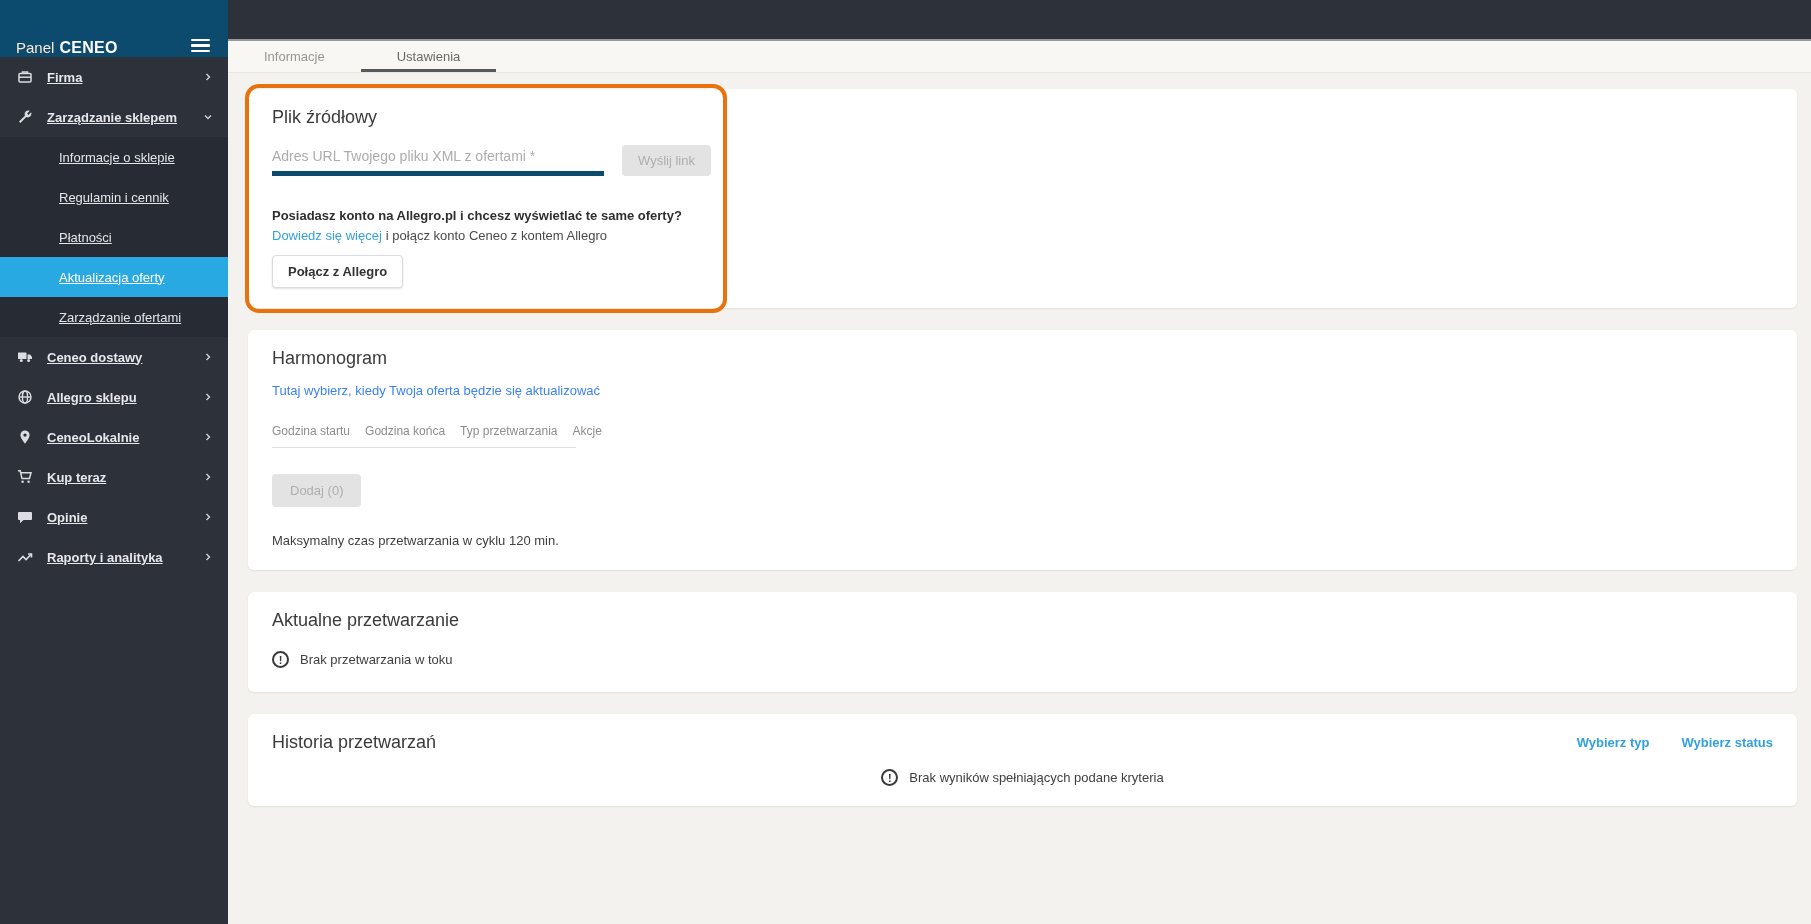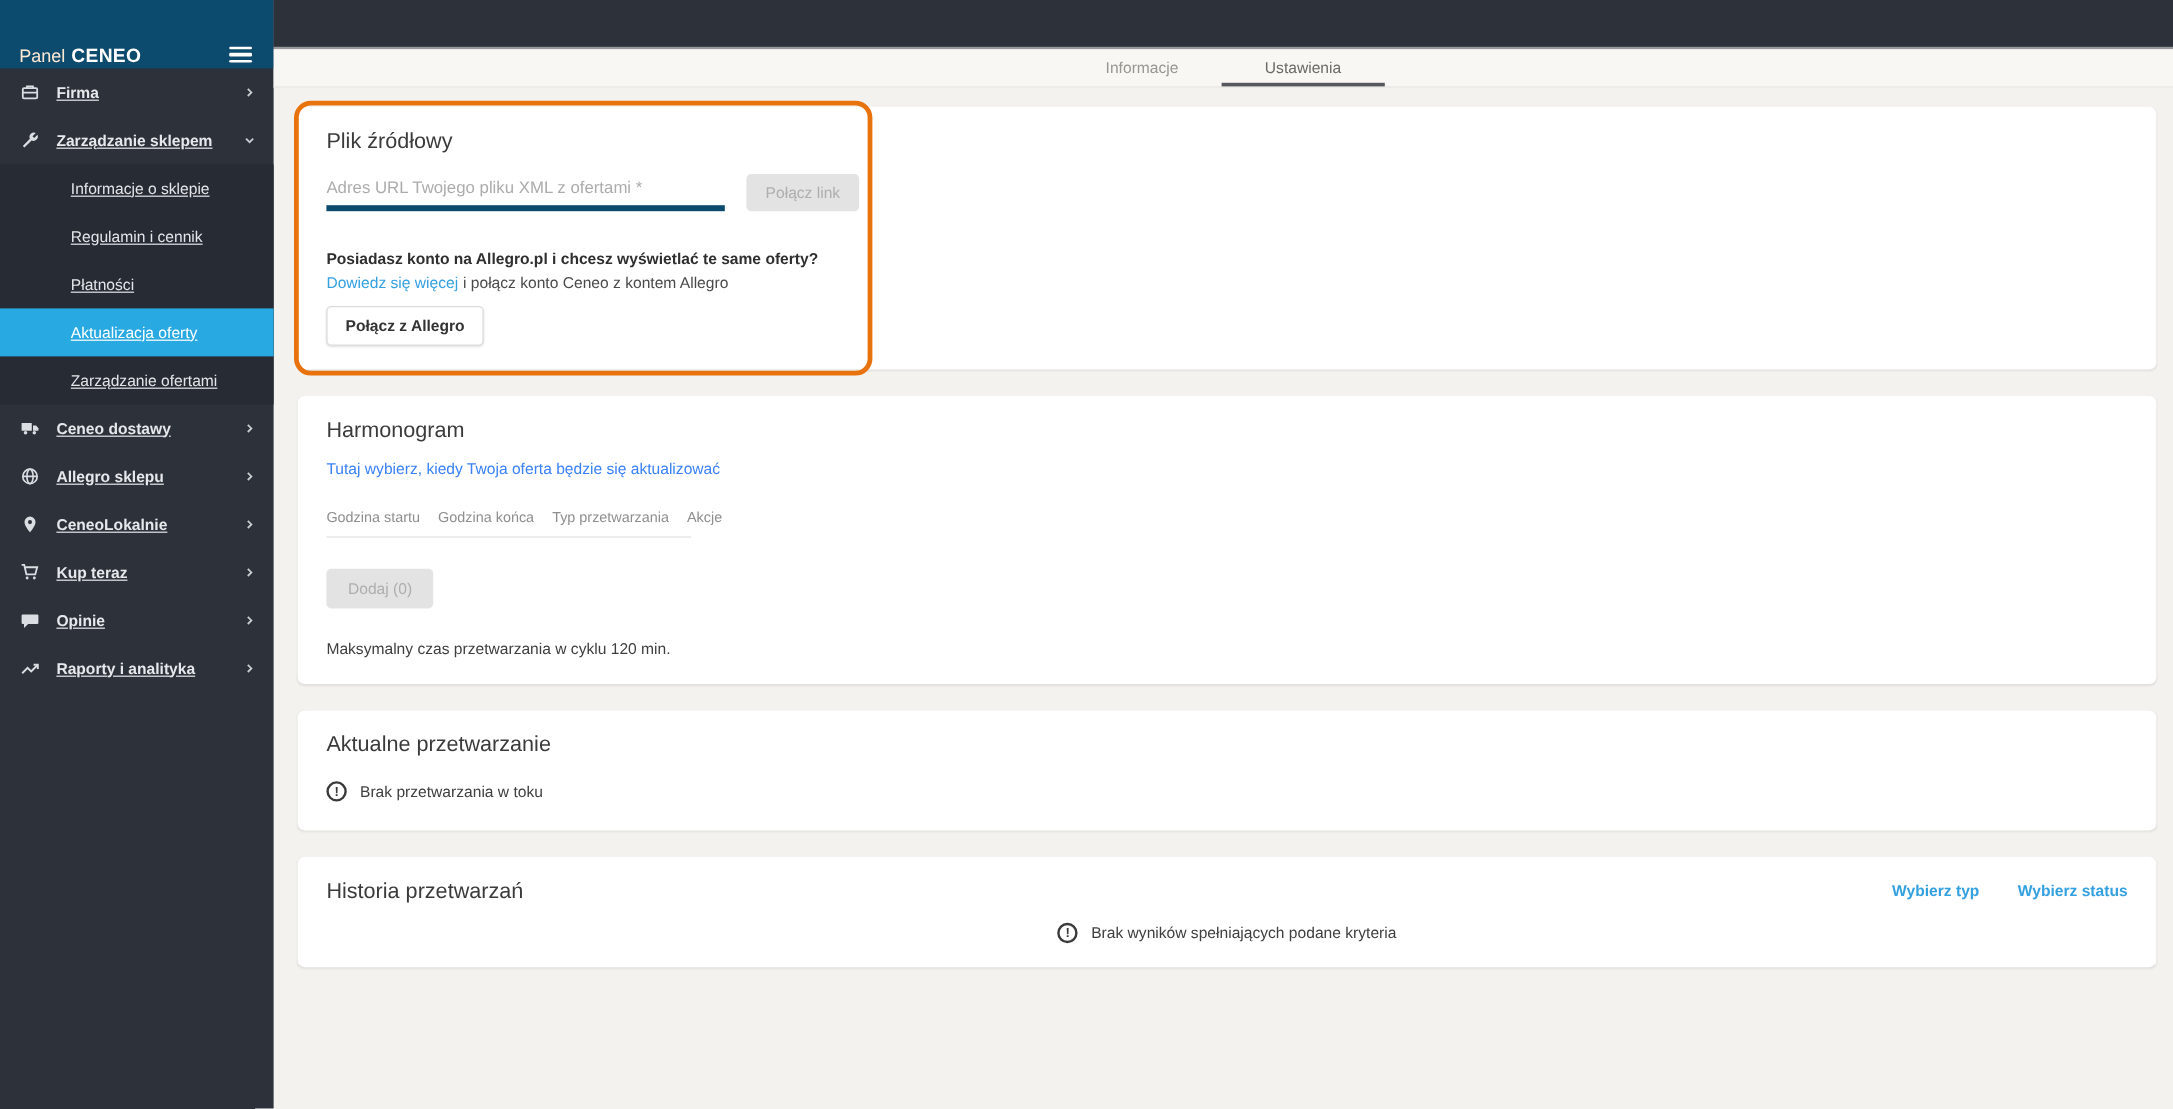--- a/index.html
+++ b/index.html
@@ -45,21 +45,20 @@
   .sb-sub .sb-item { padding-left: 46px; font-weight: 400; color: #E3E5E9; }
   .sb-item.active { background: #29A9E2; color: #FFFFFF; }
 
   
   .main { position: absolute; left: 228px; top: 0; right: 0; bottom: 0; }
   .topbar { height: 41px; background: #2C313A; border-bottom: 2px solid #97999D; }
   .tabbar {
     height: 32px; background: #F8F7F4;
     border-bottom: 1px solid #E6E5E1;
     display: flex;
-    justify-content: center;
   }
   .tab {
     padding: 0 36px; display: flex; align-items: center;
     font-size: 13px; color: #97968F; cursor: pointer; position: relative;
   }
   .tab.active { color: #6B6A65; }
   .tab.active::after {
     content: ""; position: absolute; left: 0; right: 0; bottom: 0;
     height: 3px; background: #55585C;
   }
@@ -295,21 +294,21 @@
       </div>
     </div>
 
     <div class="content">
 
       <section class="card source-card">
         <div class="highlight-ring"></div>
         <h2 class="card-title" style="margin:0;">Plik źródłowy</h2>
         <div class="input-row">
           <input class="xml-input" type="text" placeholder="Adres URL Twojego pliku XML z ofertami *" style="">
-          <button class="btn btn-disabled send-btn">Połącz link</button>
+          <button class="btn btn-disabled send-btn">Wyślij link</button>
         </div>
         <div class="question">Posiadasz konto na Allegro.pl i chcesz wyświetlać te same oferty?</div>
         <div class="link-line">
           <a class="link" href="#">Dowiedz się więcej</a><span class="link-suffix">i połącz konto Ceneo z kontem Allegro</span>
         </div>
         <button class="btn connect-btn">Połącz z Allegro</button>
       </section>
 
       <section class="card schedule-card">
         <h2 class="card-title" style="margin:0;">Harmonogram</h2>

